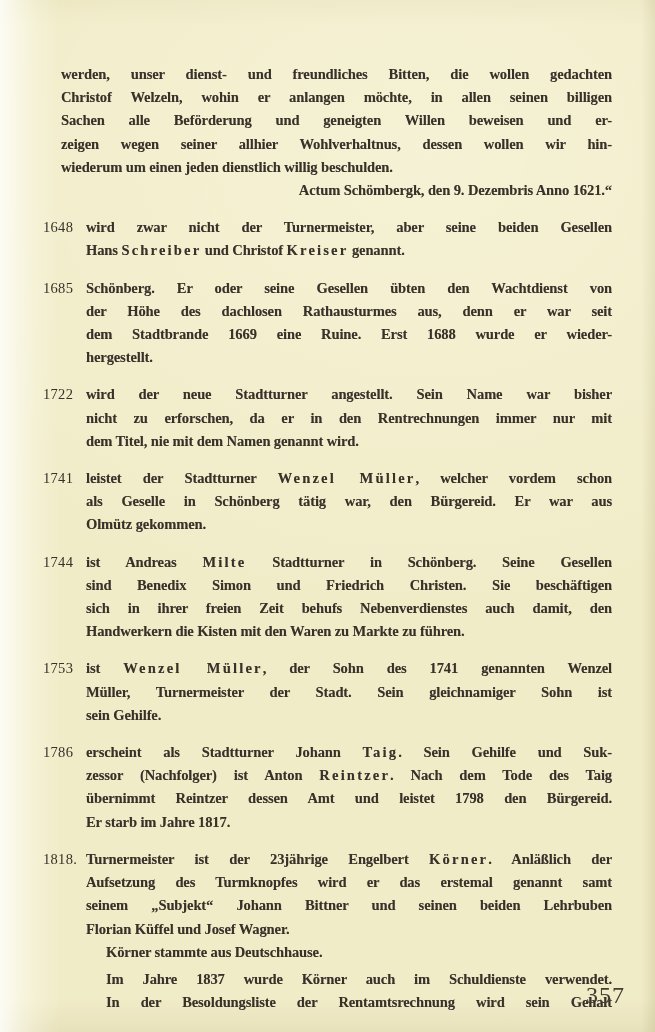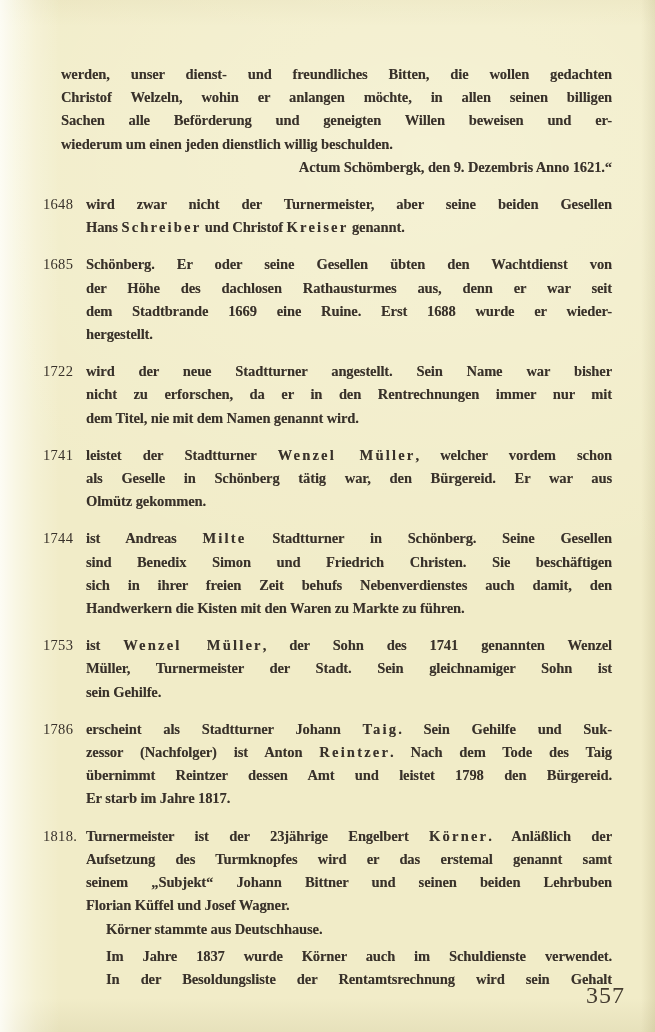--- a/index.html
+++ b/index.html
@@ -58,20 +58,21 @@
 </style>
 </head>
 <body>
 
 <div class="page">
   <div class="textblock">
     <div class="para intro" id="intro">
         <div class="line jl"><span>werden, unser dienst- und freundliches Bitten, die wollen gedachten</span></div>
         <div class="line jl"><span>Christof Welzeln, wohin er anlangen möchte, in allen seinen billigen</span></div>
         <div class="line jl"><span>Sachen alle Beförderung und geneigten Willen beweisen und er-</span></div>
+        <div class="line jl"><span>zeigen wegen seiner allhier Wohlverhaltnus, dessen wollen wir hin-</span></div>
         <div class="line"><span>wiederum um einen jeden dienstlich willig beschulden.</span></div>
       </div>
     <div class="line dateline" id="dateline">Actum Schömbergk, den 9. Dezembris Anno 1621.“</div>
     <div class="entries" id="entries">
         <div class="entry para">
           <span class="year">1648</span>
           <div class="line jl"><span>wird zwar nicht der Turnermeister, aber seine beiden Gesellen</span></div>
           <div class="line"><span>Hans </span><span class="gesperrt">Schreiber</span><span> und Christof </span><span class="gesperrt">Kreiser</span><span> genannt.</span></div>
         </div>
         <div class="entry para">

